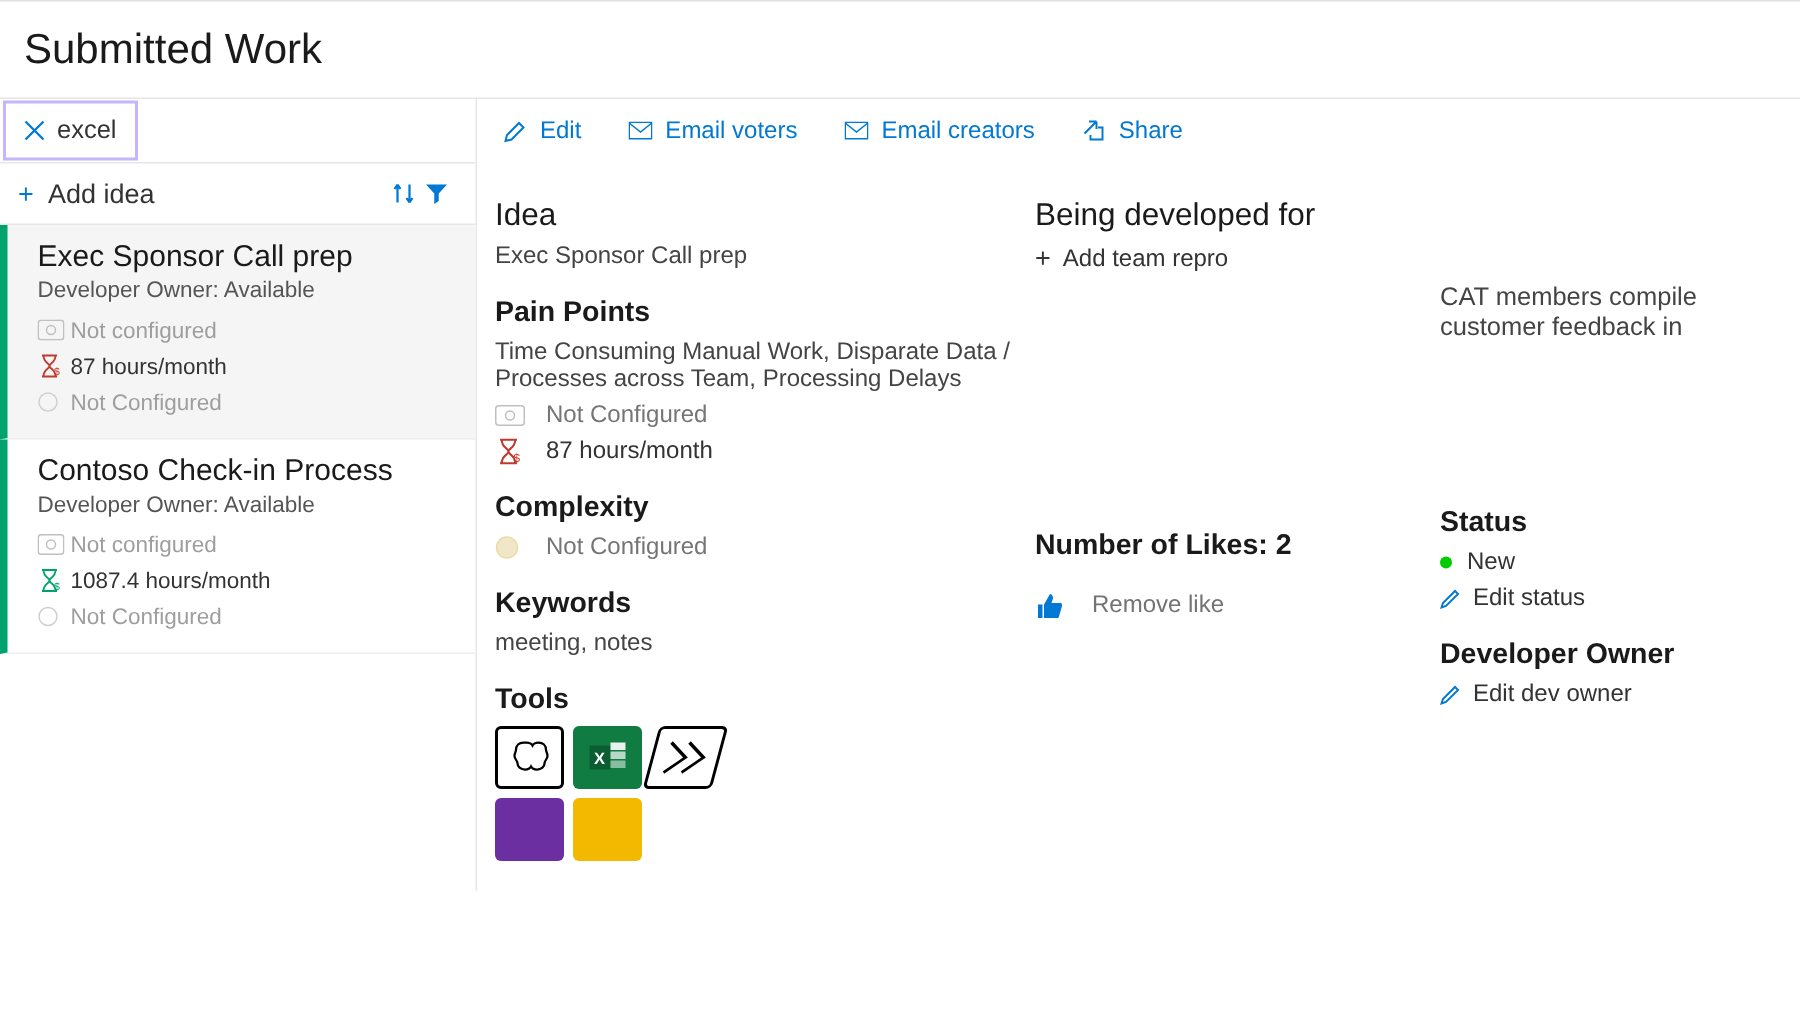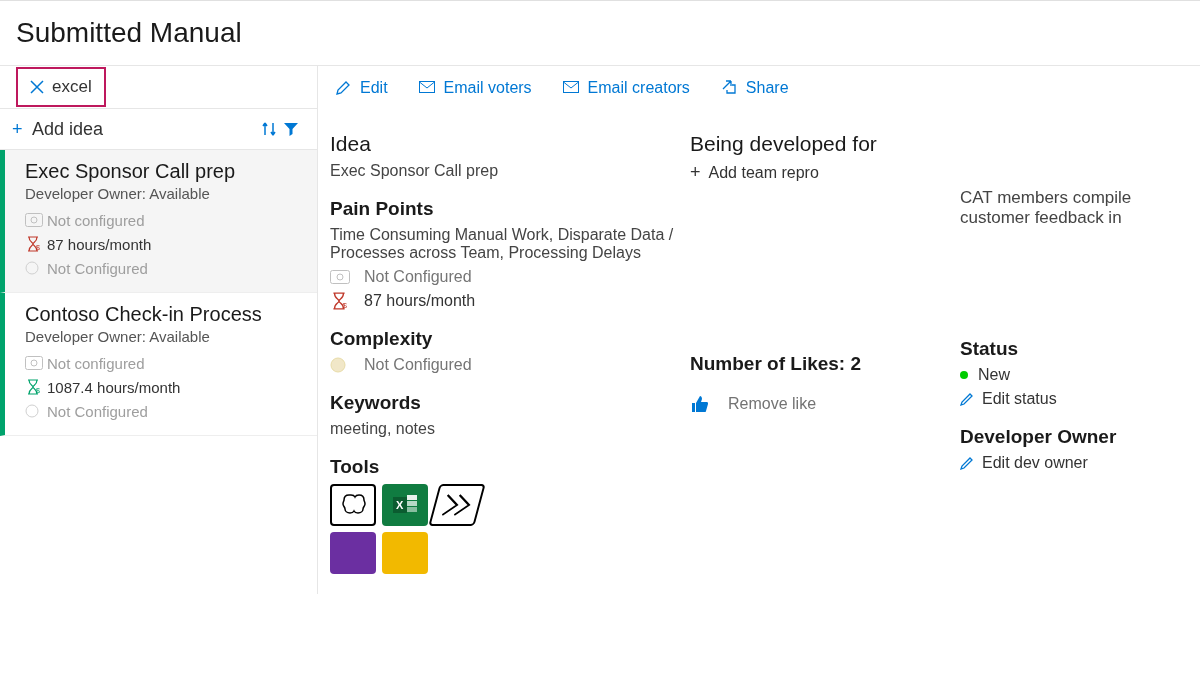--- a/index.html
+++ b/index.html
@@ -11,22 +11,22 @@
     padding: 16px 16px 16px 16px;
   }
   .below-title { display: flex; border-top: 1px solid #e6e6e6; }
   .left-col { width: 320px; border-right: 1px solid #e6e6e6; }
   .right-col { flex: 1; }
 
   
   .search-row {
     display: flex; align-items: center;
     height: 40px; padding: 0 12px;
-    border: 2px solid #be185d;
-    width: 90px; margin: 16px;
+    border: 2px solid #c4b5fd;
+    width: 90px; margin: 2px;
     position: relative;
   }
   .search-wrap { display:flex; align-items:center; height:42px; }
   .search-rest { flex:1; height:42px; }
   .search-x { color:#0078d4; margin-right:8px; }
   .search-input {
     border:none; outline:none; font-size:17px; color:#333;
     width: 40px;
   }
 
@@ -86,21 +86,21 @@
   .tool-yellow { background:#f2b900; }
 
   
   svg { display:block; }
 </style>
 </head>
 <body>
 
 <div class="top-border"></div>
 <div class="page">
-  <h1 class="page-title">Submitted Manual</h1>
+  <h1 class="page-title">Submitted Work</h1>
 
   <div class="below-title">
 
     <div class="left-col">
 
       <div class="search-wrap">
         <div class="search-row">
           <span class="search-x">
             <svg width="14" height="14" viewBox="0 0 14 14">
                 <path d="M1 1 L13 13 M13 1 L1 13" stroke="#0078d4" stroke-width="1.5"></path>

